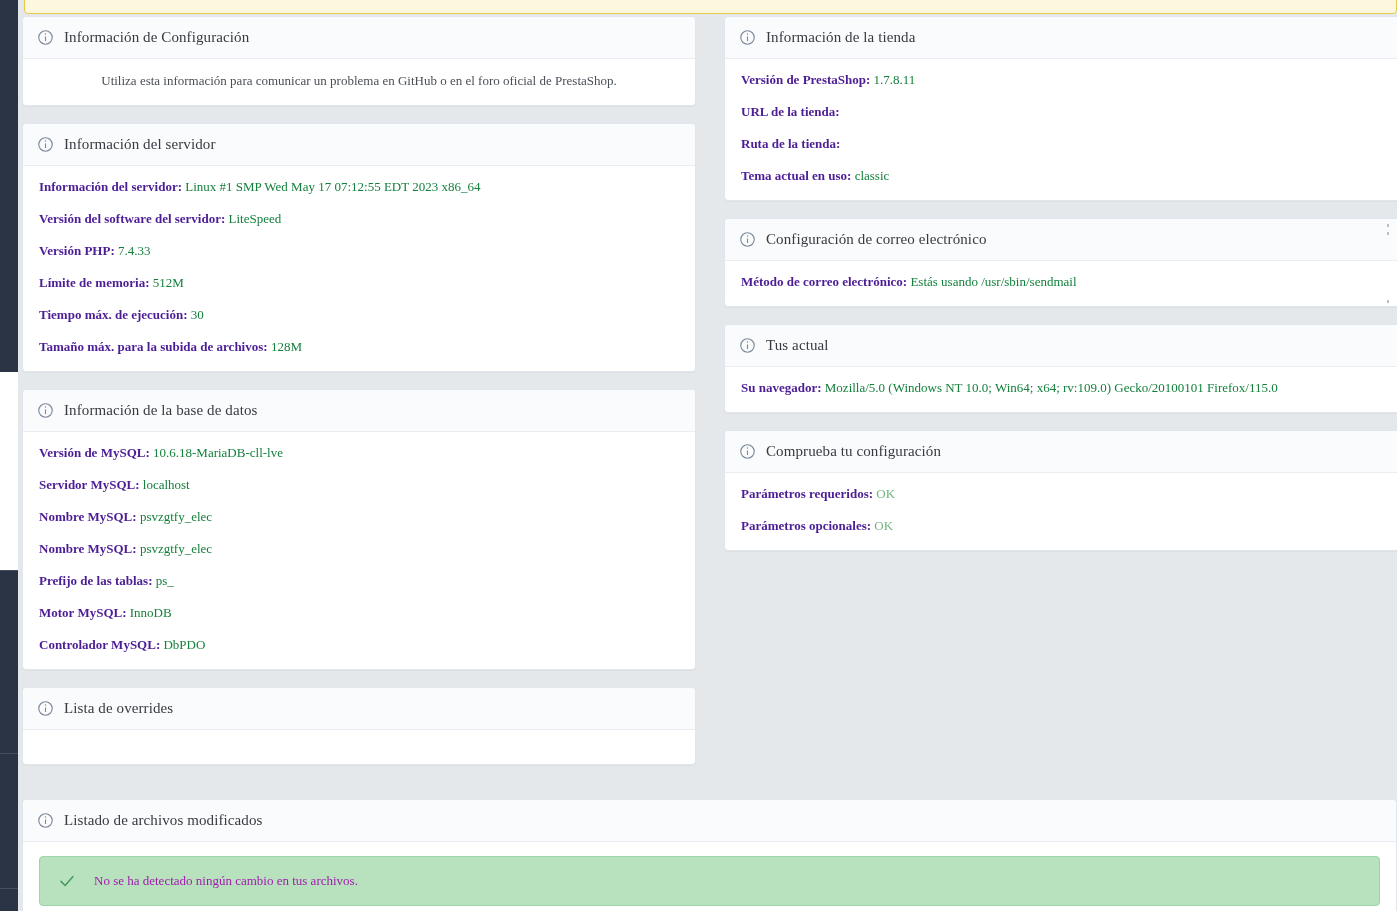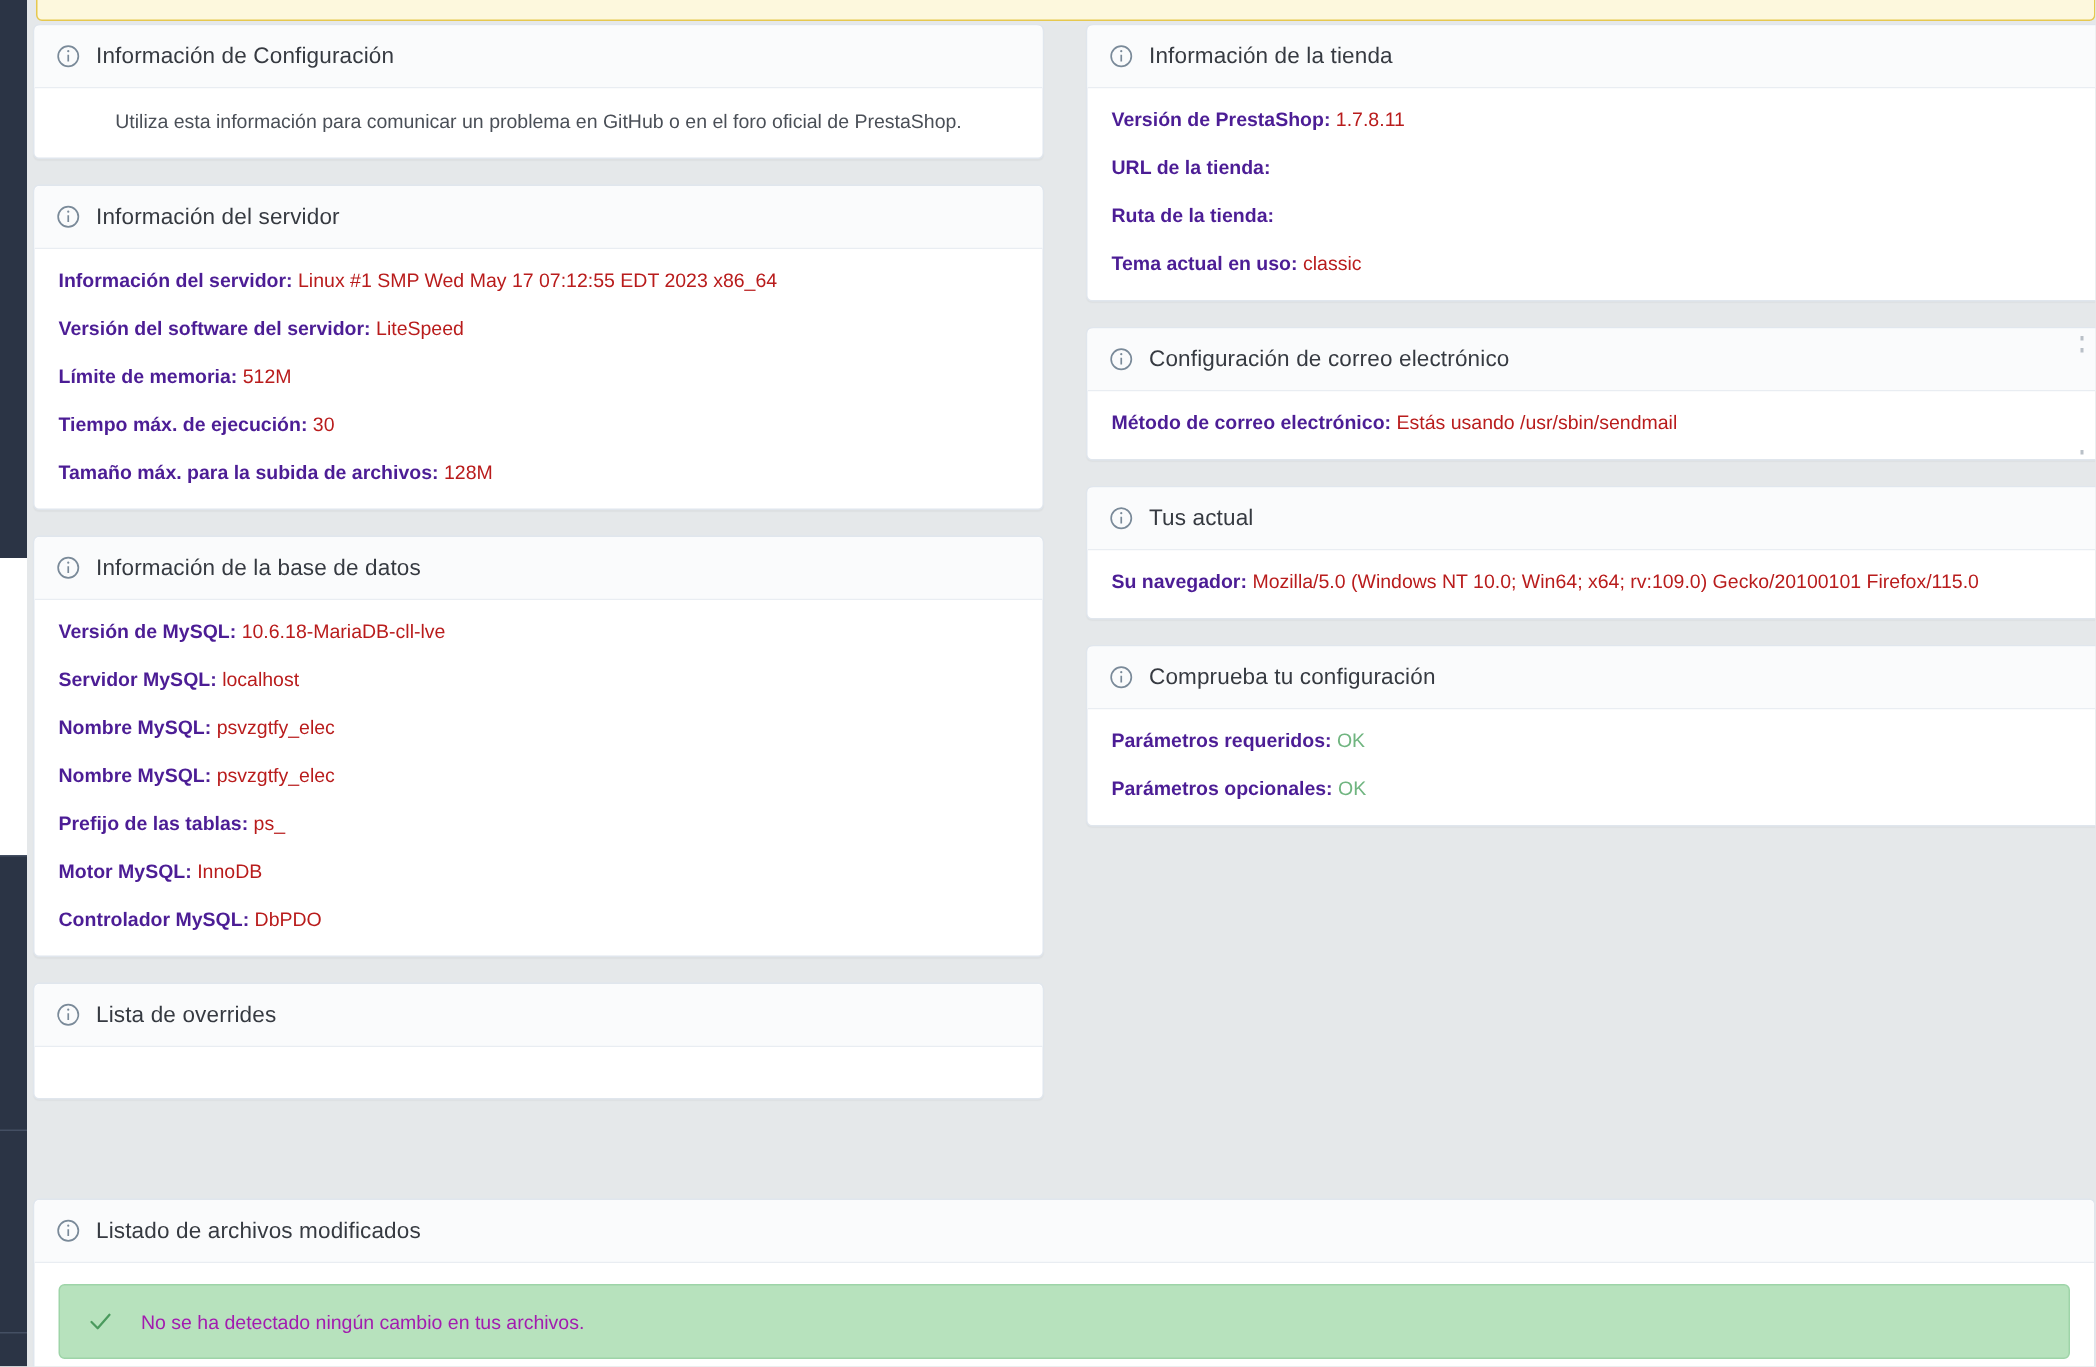--- a/index.html
+++ b/index.html
@@ -58,20 +58,21 @@
     border-radius: 4px;
   }
 
   
   .content {
     position: absolute;
     left: 0;
     top: 16px;
     width: 1387px;
     height: 895px;
+    font-family: Liberation Serif, serif;
   }
 
   .col-left {
     position: absolute;
     left: 22px;
     top: 0;
     width: 674px;
   }
   .col-right {
     position: absolute;
@@ -130,21 +131,21 @@
     line-height: 1;
     margin-bottom: 19px;
     color: #4a4f57;
     white-space: nowrap;
   }
   .kv:last-child { margin-bottom: 2px; }
   .kv .k {
     font-weight: 700;
     color: #4c1d95;
   }
-  .kv .v { color: #b91c1c; }
+  .kv .v { color: #15803d; }
   .kv .v.ok { color: #70b580; }
 
   .plain-text {
     font-size: 13px;
     color: #4a4f57;
     line-height: 1.2;
     text-align: center;
   }
 
   
@@ -218,20 +219,21 @@
               <circle cx="12" cy="12" r="9.5"></circle>
               <line x1="12" y1="10.5" x2="12" y2="17"></line>
               <circle cx="12" cy="7.2" r="1.05" fill="currentColor" stroke="none"></circle>
             </svg>
           </span>
           <span class="card-title">Información del servidor</span>
         </div>
         <div class="card-body">
           <div class="kv"><span class="k">Información del servidor:</span> <span class="v">Linux #1 SMP Wed May 17 07:12:55 EDT 2023 x86_64</span></div>
           <div class="kv"><span class="k">Versión del software del servidor:</span> <span class="v">LiteSpeed</span></div>
+          <div class="kv"><span class="k">Versión PHP:</span> <span class="v">7.4.33</span></div>
           <div class="kv"><span class="k">Límite de memoria:</span> <span class="v">512M</span></div>
           <div class="kv"><span class="k">Tiempo máx. de ejecución:</span> <span class="v">30</span></div>
           <div class="kv"><span class="k">Tamaño máx. para la subida de archivos:</span> <span class="v">128M</span></div>
         </div>
       </div>
 
       <div class="card">
         <div class="card-header">
           <span class="icon-info">
             <svg viewBox="0 0 24 24" fill="none" stroke="currentColor" stroke-width="1.6">

